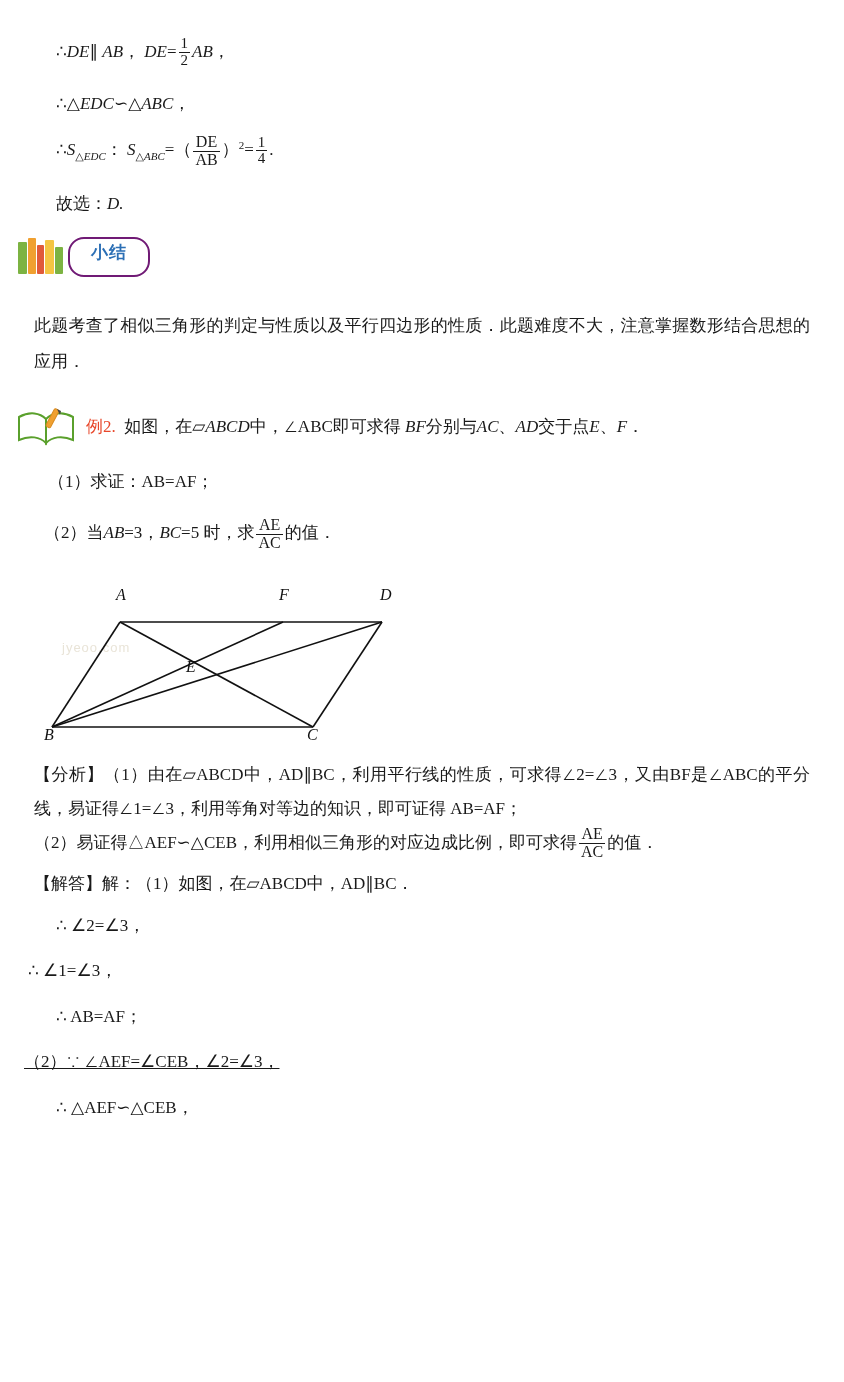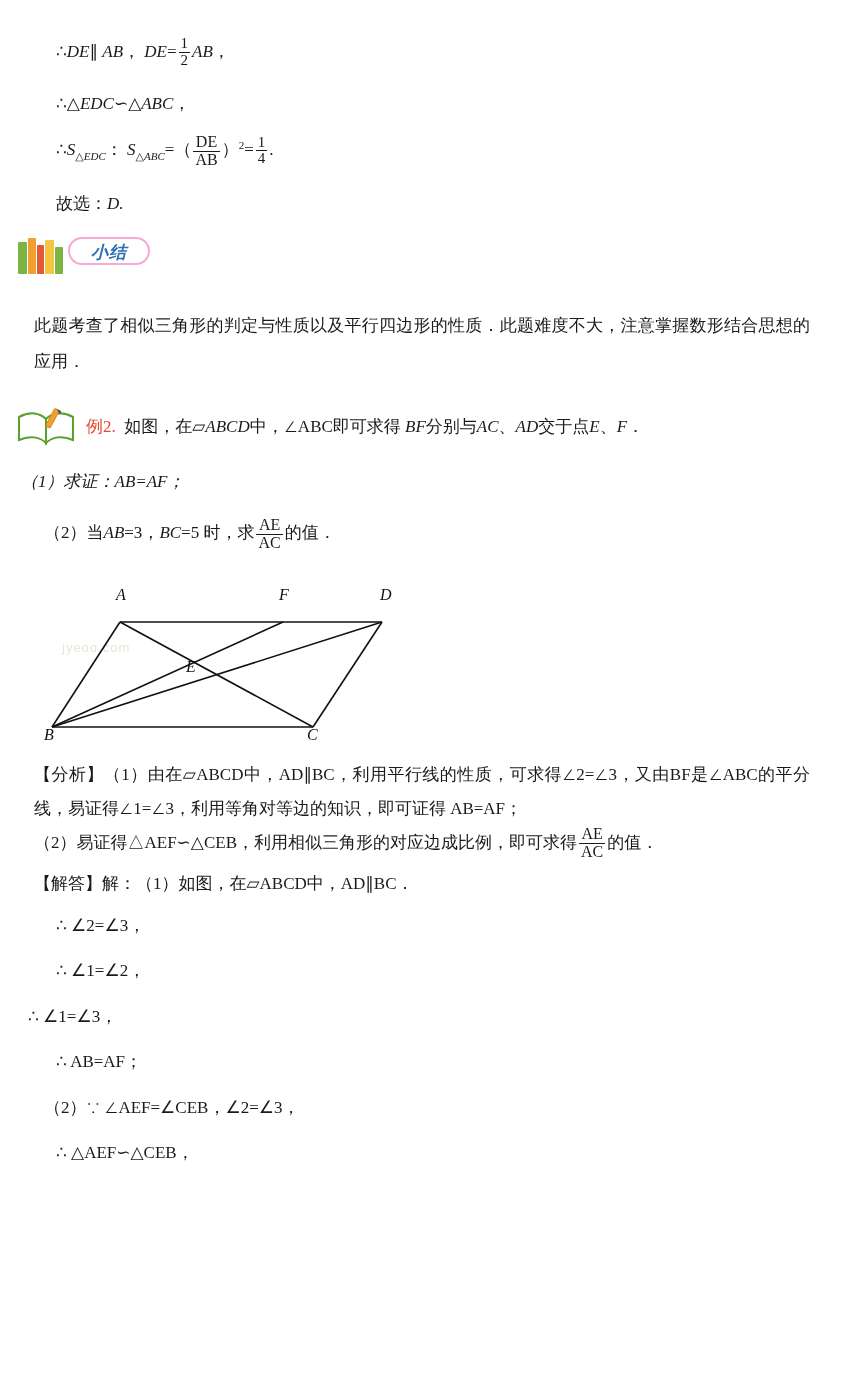--- a/index.html
+++ b/index.html
@@ -67,26 +67,25 @@
   .book {
     position: absolute;
     bottom: 0;
     border-radius: 1px;
   }
   .pill {
     position: absolute;
     left: 68px;
     top: 3px;
     width: 82px;
-    height: 28px;
-    border: 2px solid #f9a8d4;
+    height: 40px;
+    border: 2px solid #701a75;
     border-radius: 16px;
     box-sizing: border-box;
     background: #ffffff;
-    font-style: italic;
   }
   .pill span {
     display: block;
     text-align: center;
     line-height: 28px;
     font-family: "Liberation Sans", sans-serif;
     font-size: 17px;
     font-weight: bold;
     color: #2b6fb5;
     letter-spacing: 1px;
@@ -189,21 +188,21 @@
       <svg width="62" height="40" viewBox="0 0 62 40" xmlns="http://www.w3.org/2000/svg">
         <path d="M3 10 C14 4, 24 6, 30 12 L30 36 C24 30, 14 28, 3 33 Z" fill="#ffffff" stroke="#5aa02c" stroke-width="2"></path>
         <path d="M57 10 C46 4, 36 6, 30 12 L30 36 C36 30, 46 28, 57 33 Z" fill="#ffffff" stroke="#5aa02c" stroke-width="2"></path>
         <rect x="34" y="1" width="5" height="20" rx="1.5" transform="rotate(28 36 11)" fill="#f0a030" stroke="#d98b20" stroke-width="1"></rect>
         <path d="M41 2 l4 2 -1 4 z" fill="#444"></path>
       </svg>
     </div>
     <span class="ex-label">例</span><span class="ex-num">2.</span>&nbsp;&nbsp;<span>如图，在</span><span>▱</span><span class="mi">ABCD</span><span>中，</span><span>∠ABC</span><span>即可求得</span>&nbsp;<span class="mi">BF</span><span>分别与</span><span class="mi">AC</span><span>、</span><span class="mi">AD</span><span>交于点</span><span class="mi">E</span><span>、</span><span class="mi">F</span><span>．</span>
   </div>
 
-  <div class="line" style="padding-top:18px; padding-left:21px;font-style:italic;">（1）求证：AB=AF；</div>
+  <div class="line" style="padding-top:18px; padding-left:48px;">（1）求证：AB=AF；</div>
 
   <div class="line" style="padding-top:22px; padding-left:44px;">
     <span>（2）当</span><span class="mi">AB</span><span>=3，</span><span class="mi">BC</span><span>=5 时，求</span><span class="frac big"><span class="num">AE</span><span class="den">AC</span></span><span>的值．</span>
   </div>
 
   <div class="figure">
     <div class="watermark">jyeoo.com</div>
     <svg class="parallelogram-svg" width="460" height="190" viewBox="0 0 460 190" xmlns="http://www.w3.org/2000/svg">
 
       <line x1="120" y1="60" x2="382" y2="60" stroke="#111" stroke-width="1.6"></line>
@@ -228,19 +227,18 @@
 
   <div class="para" style="line-height:2.0;">
     <span>（2）易证得△AEF∽△CEB，利用相似三角形的对应边成比例，即可求得</span><span class="frac big"><span class="num">AE</span><span class="den">AC</span></span><span>的值．</span>
   </div>
 
   <div class="para" style="line-height:2.0; margin-top:6px;">
     <span>【解答】</span><span>解：（1）如图，在▱ABCD中，AD∥BC．</span>
   </div>
 
   <div class="line" style="padding-top:12px;">∴ ∠2=∠3，</div>
-  <div class="line" style="padding-top:20px;">∴ ∠1=∠2，</div>
   <div class="line" style="padding-top:20px;padding-left:28px;">∴ ∠1=∠3，</div>
   <div class="line" style="padding-top:20px;">∴ AB=AF；</div>
-  <div class="line" style="padding-top:20px; padding-left:44px;">（2）∵ ∠AEF=∠CEB，∠2=∠3，</div>
+  <div class="line" style="padding-top:20px; padding-left:24px;text-decoration:underline;">（2）∵ ∠AEF=∠CEB，∠2=∠3，</div>
   <div class="line" style="padding-top:20px;">∴ △AEF∽△CEB，</div>
 
 </div>
 
 </body></html>

